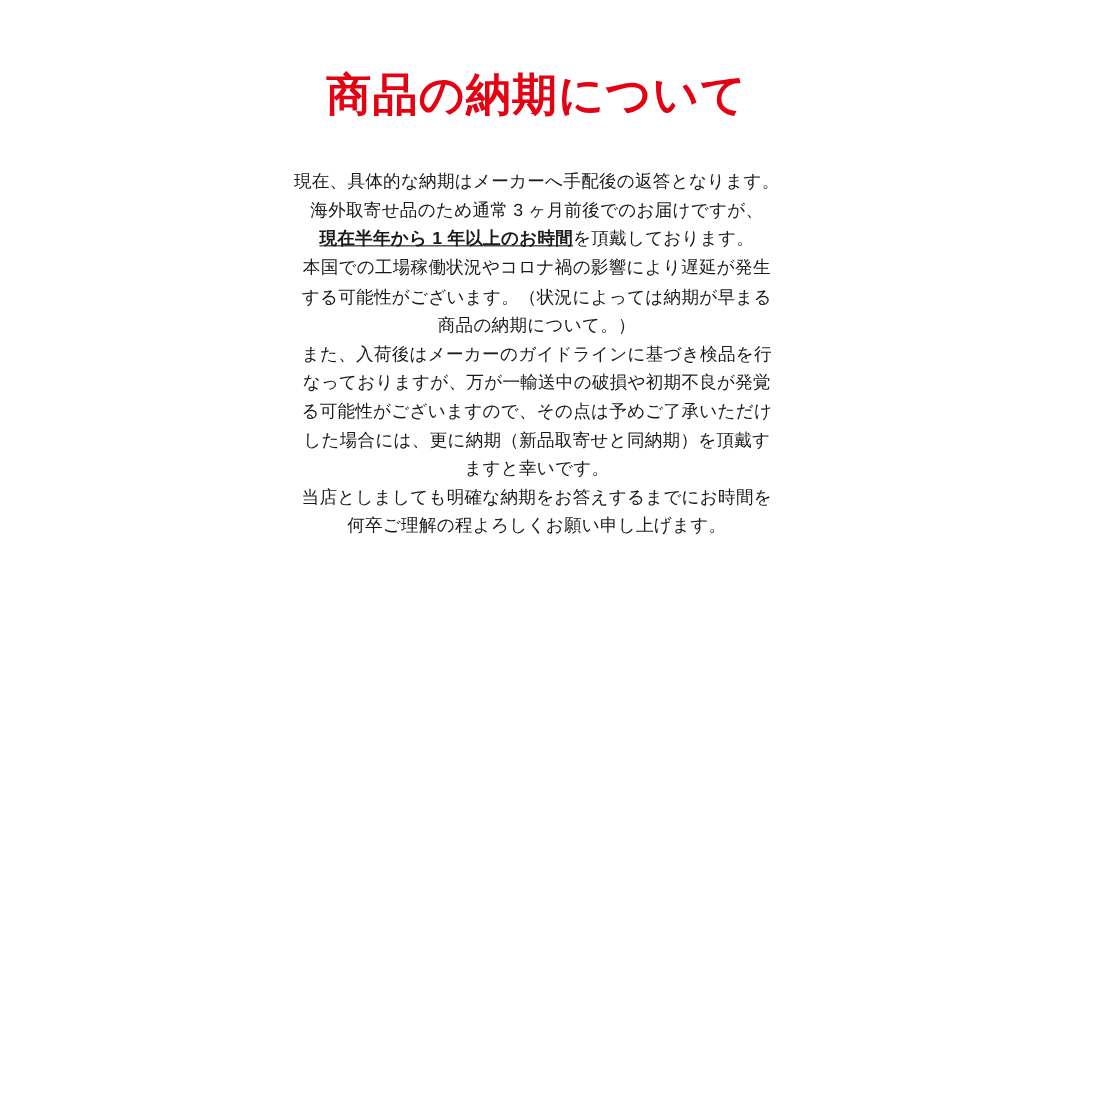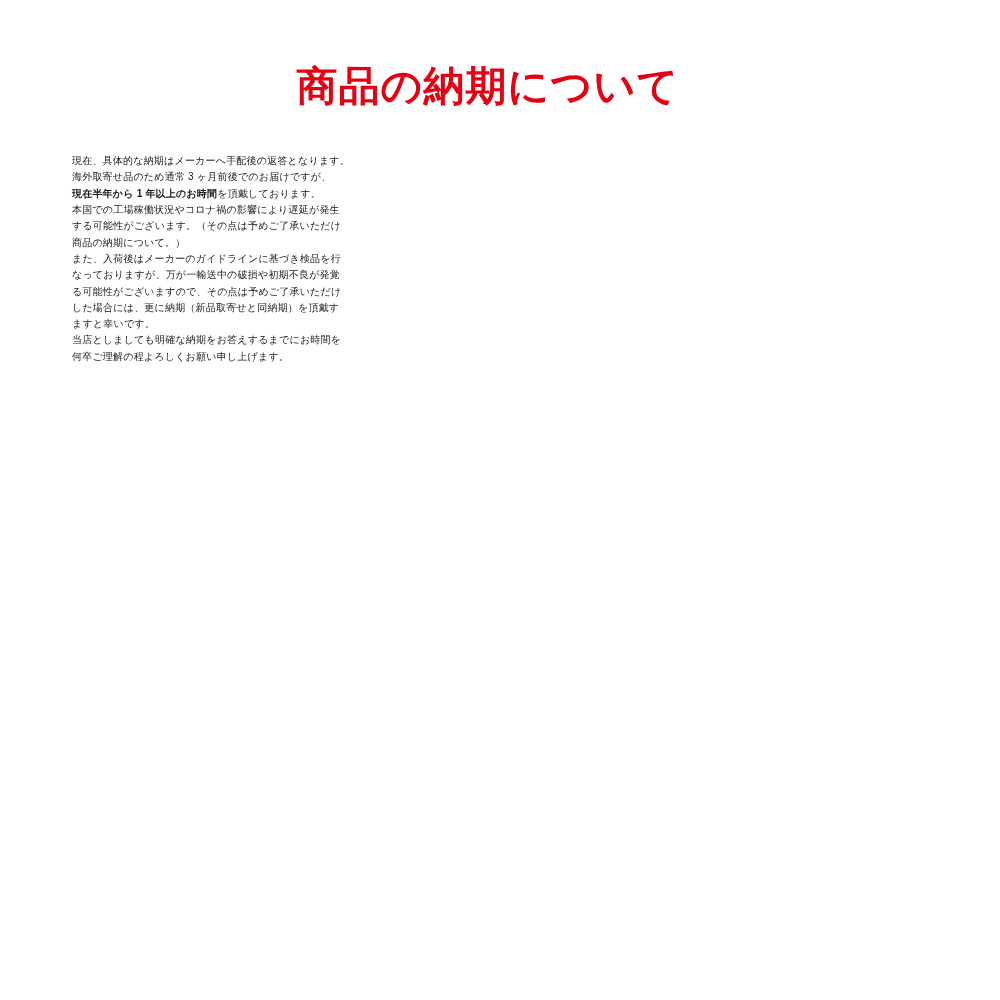--- a/index.html
+++ b/index.html
@@ -33,33 +33,34 @@
     color: #1a1a1a;
     font-size: 30.5px;
     line-height: 1.63;
     letter-spacing: 0.2px;
   }
   .notice-line {
     white-space: nowrap;
   }
   .strong {
     font-weight: bold;
+    text-decoration: underline;
   }
 </style>
 </head>
 <body>
 
 <div class="page">
   <h1 class="notice-title">商品の納期について</h1>
-  <div class="notice-body" style="font-size: 10px;">
+  <div class="notice-body" style="font-size: 16px; text-align: center;">
       <div class="notice-line"><span>現在、具体的な納期はメーカーへ手配後の返答となります。</span></div>
       <div class="notice-line"><span>海外取寄せ品のため通常 3 ヶ月前後でのお届けですが、</span></div>
       <div class="notice-line"><span class="strong">現在半年から 1 年以上のお時間</span><span>を頂戴しております。</span></div>
       <div class="notice-line"><span>本国での工場稼働状況やコロナ禍の影響により遅延が発生</span></div>
-      <div class="notice-line"><span>する可能性がございます。（その点は予めご了承いただけ</span></div>
+      <div class="notice-line"><span>する可能性がございます。（状況によっては納期が早まる</span></div>
       <div class="notice-line"><span>商品の納期について。）</span></div>
       <div class="notice-line"><span>また、入荷後はメーカーのガイドラインに基づき検品を行</span></div>
       <div class="notice-line"><span>なっておりますが、万が一輸送中の破損や初期不良が発覚</span></div>
       <div class="notice-line"><span>る可能性がございますので、その点は予めご了承いただけ</span></div>
       <div class="notice-line"><span>した場合には、更に納期（新品取寄せと同納期）を頂戴す</span></div>
       <div class="notice-line"><span>ますと幸いです。</span></div>
       <div class="notice-line"><span>当店としましても明確な納期をお答えするまでにお時間を</span></div>
       <div class="notice-line"><span>何卒ご理解の程よろしくお願い申し上げます。</span></div>
     </div>
 </div>

